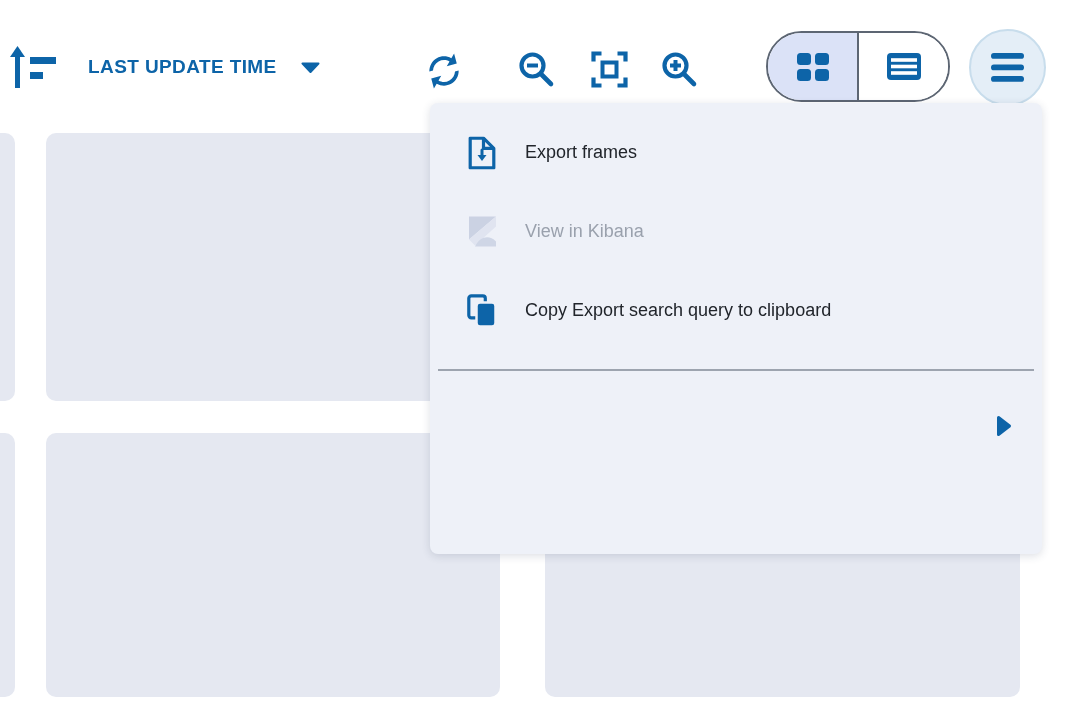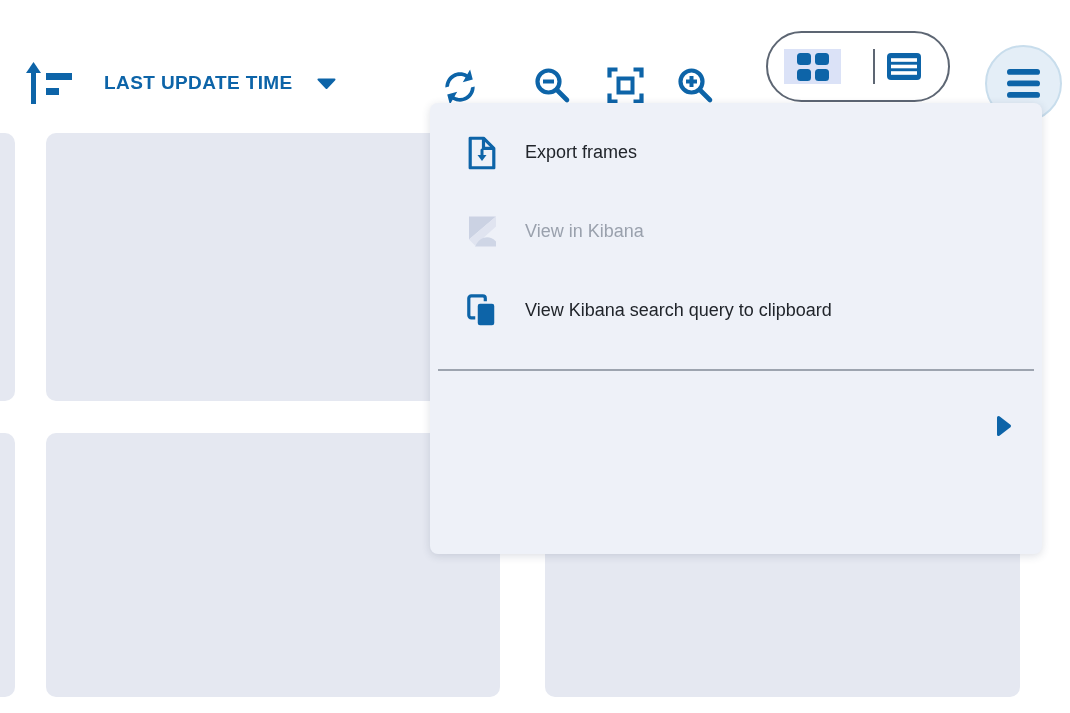--- a/index.html
+++ b/index.html
@@ -1,19 +1,19 @@
 <!DOCTYPE html>
 <html><head>
 <meta charset="utf-8">
 <style>
   html,body{margin:0;padding:0;background:#ffffff;}
   body{width:1070px;height:713px;overflow:hidden;font-family:"Liberation Sans", sans-serif;}
   .stage{position:relative;width:1070px;height:713px;background:#ffffff;overflow:hidden;}
 
-  button{background:none;border:none;padding:0;margin:16px;cursor:pointer;font-family:inherit;}
+  button{background:none;border:none;padding:0;margin:0;cursor:pointer;font-family:inherit;}
 
   
   .tb-btn{position:absolute;display:flex;align-items:center;justify-content:center;z-index:5;}
   .sort-dir-btn{left:9px;top:45px;width:47px;height:45px;}
   .sort-field-btn{left:88px;top:52px;height:30px;display:flex;align-items:center;gap:24px;z-index:5;position:absolute;}
   .sort-field-label{font-size:19px;font-weight:700;letter-spacing:.4px;color:#0d64a8;white-space:nowrap;}
   .refresh-btn{left:421px;top:48px;width:46px;height:46px;}
   .zoomout-btn{left:518px;top:51px;width:37px;height:37px;}
   .fit-btn{left:591px;top:51px;width:37px;height:37px;}
   .zoomin-btn{left:661px;top:51px;width:37px;height:37px;}
@@ -160,21 +160,21 @@
       <span class="mi-label">View in Kibana</span>
     </div>
 
     <div class="menu-item">
       <span class="mi-icon">
         <svg width="31" height="34" viewBox="0 0 31 34">
           <rect x="1.8" y="1.8" width="16.5" height="22" rx="2.5" fill="none" stroke="#0d64a8" stroke-width="3.2"></rect>
           <rect x="9.5" y="8.5" width="19" height="24" rx="3.5" fill="#0d64a8" stroke="#eef1f8" stroke-width="2.5"></rect>
         </svg>
       </span>
-      <span class="mi-label">View Kibana search query to clipboard</span>
+      <span class="mi-label">Copy Export search query to clipboard</span>
     </div>
 
     <div class="menu-divider"></div>
 
     <div class="menu-item">
       <span class="mi-arrow">
         <svg width="16" height="22" viewBox="0 0 16 22">
           <path d="M2.5 2.5 L13.5 11 L2.5 19.5 Z" fill="#0d64a8" stroke="#0d64a8" stroke-width="3" stroke-linejoin="round"></path>
         </svg>
       </span>

